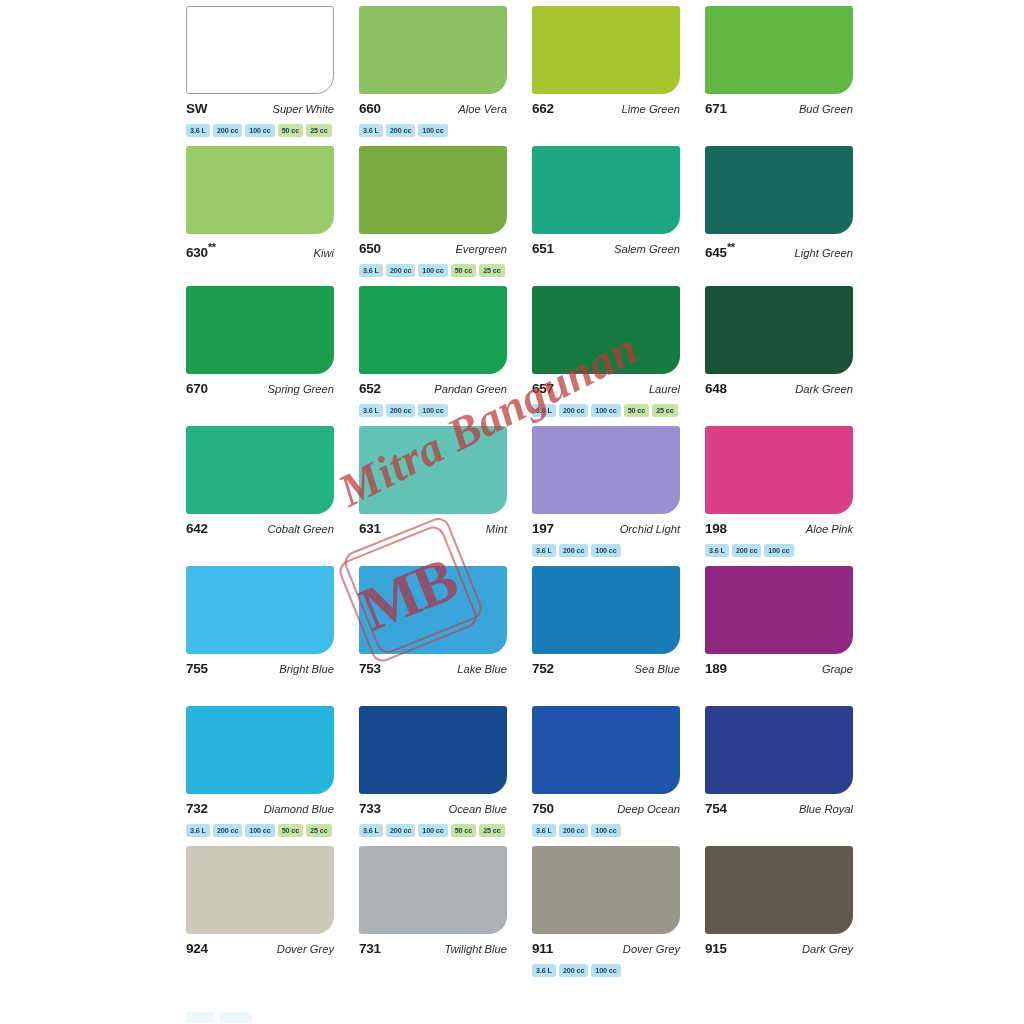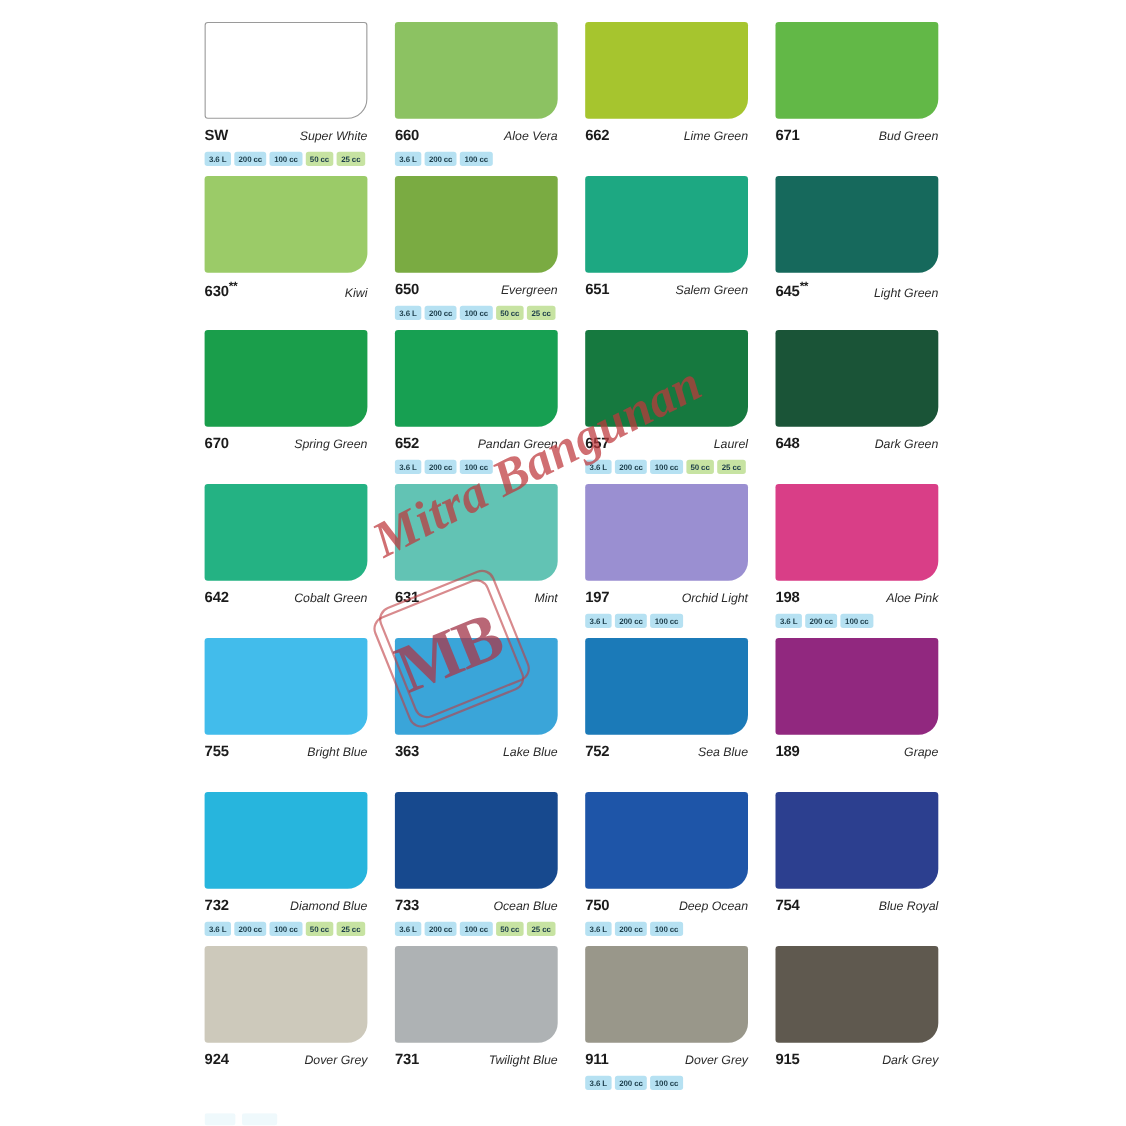--- a/index.html
+++ b/index.html
@@ -16,21 +16,21 @@
     width: 1024px;
     height: 1024px;
     background: #ffffff;
     overflow: hidden;
   }
 
   
   #grid {
     position: absolute;
     left: 186px;
-    top: 20px;
+    top: 6px;
     width: 676px;
     display: grid;
     grid-template-columns: repeat(4, 148px);
     column-gap: 25px;
     row-gap: 0px;
   }
 
   .swatch-cell {
     width: 148px;
     height: 140px;
@@ -342,21 +342,21 @@
         <div class="chip" style="background: rgb(66, 188, 235);"></div>
         <div class="label-row">
           <div class="code">755</div>
           <div class="cname">Bright Blue</div>
         </div>
         <div class="sizes"></div>
       </div>
       <div class="swatch-cell">
         <div class="chip" style="background: rgb(58, 165, 217);"></div>
         <div class="label-row">
-          <div class="code">363</div>
+          <div class="code">753</div>
           <div class="cname">Lake Blue</div>
         </div>
         <div class="sizes"></div>
       </div>
       <div class="swatch-cell">
         <div class="chip" style="background: rgb(27, 122, 184);"></div>
         <div class="label-row">
           <div class="code">752</div>
           <div class="cname">Sea Blue</div>
         </div>

